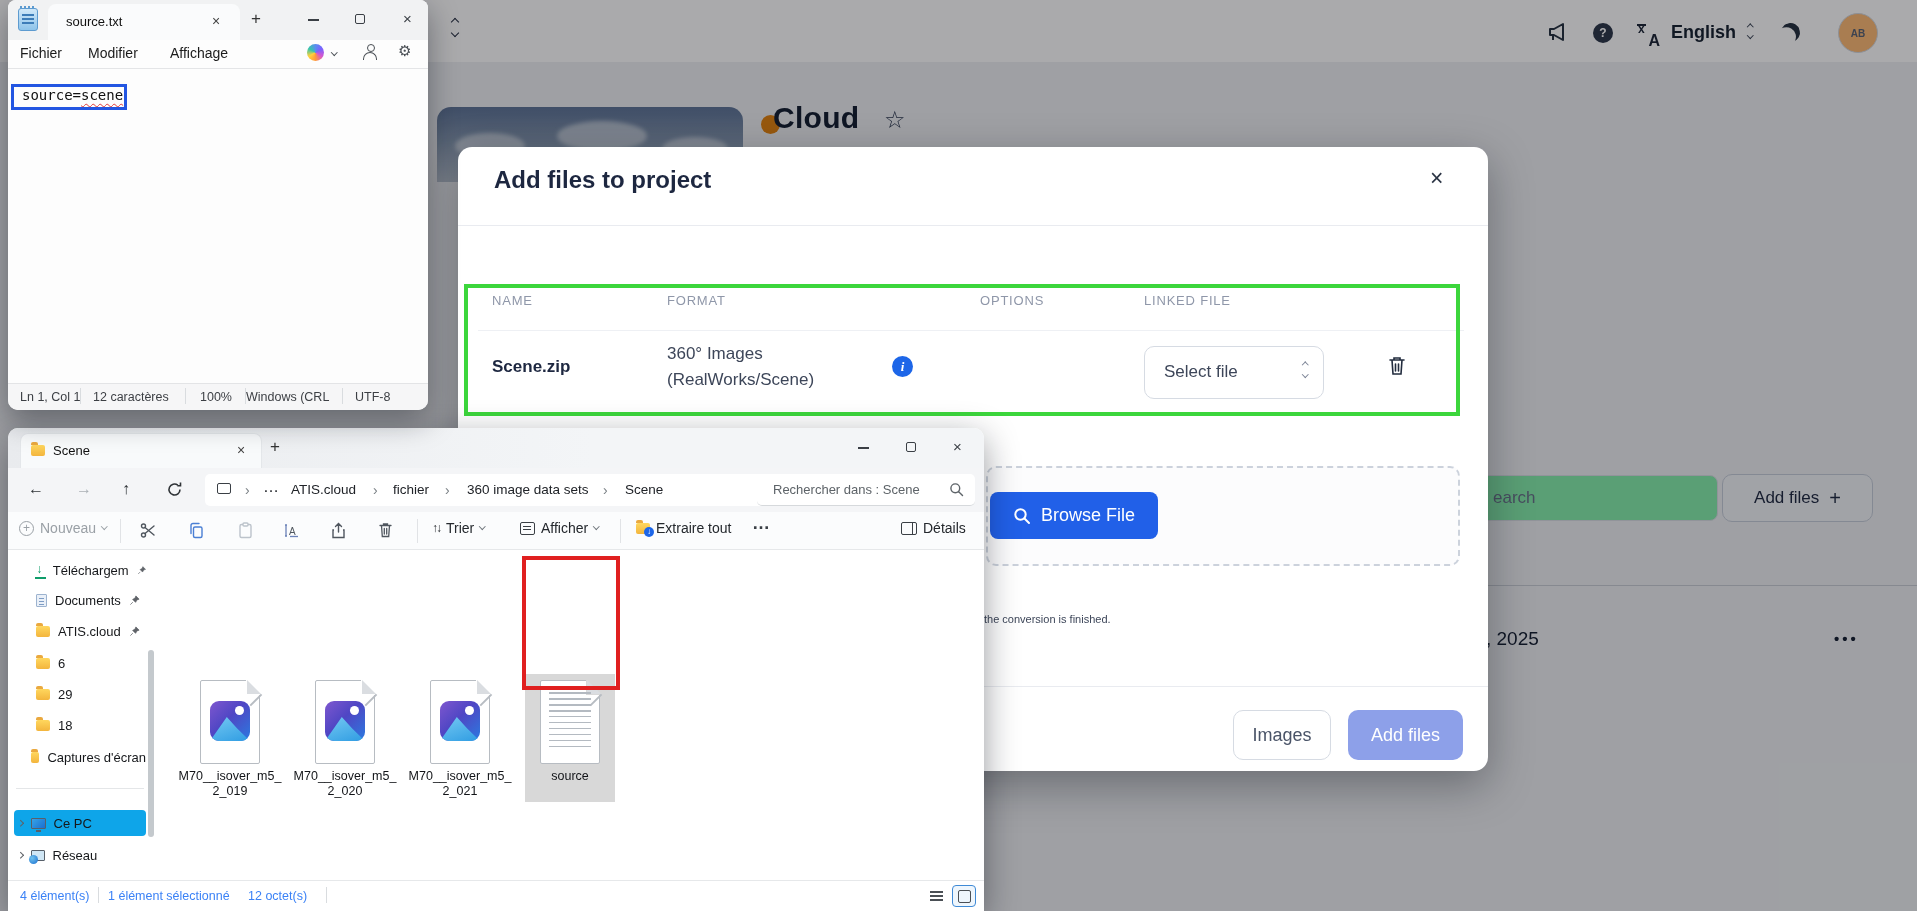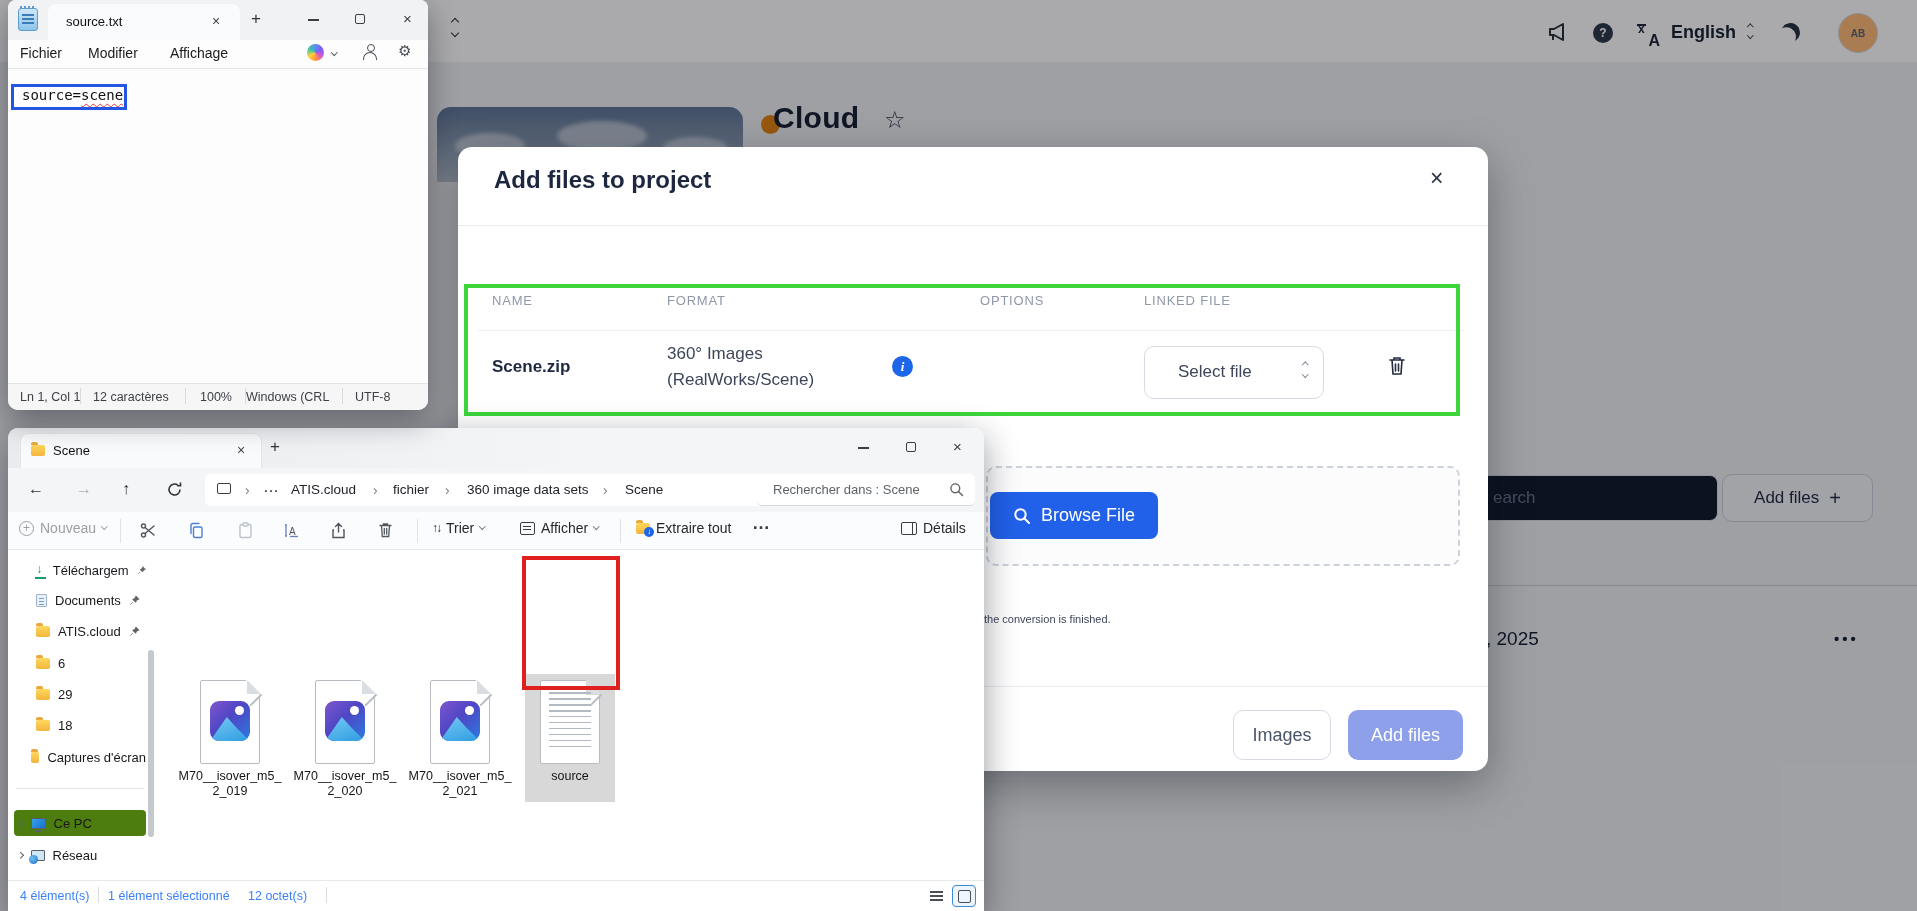--- a/index.html
+++ b/index.html
@@ -23,21 +23,21 @@
   .avatar { width:40px; height:40px; border-radius:50%; background:#fdba74; border:1px solid #d3d8df; color:#55607080; display:flex; align-items:center; justify-content:center; font-size:10px; font-weight:bold; color:#596273; }
   .tr-icon { position:relative; width:24px; height:24px; color:#1a2435; }
   .tr-icon .x { position:absolute; left:1px; top:-2px; font-size:12px; font-weight:bold; }
   .tr-icon .bar { position:absolute; left:0; top:0; width:9px; height:2px; background:#1a2435; }
   .tr-icon .a { position:absolute; right:1px; bottom:-2px; font-size:16px; font-weight:bold; }
   .banner { position:absolute; left:437px; top:107px; width:306px; height:75px; border-radius:14px 14px 0 0; background:linear-gradient(180deg,#5d7396 0%,#8295ad 45%,#b9c3cf 100%); }
   .banner .cloudblob { position:absolute; border-radius:50%; background:rgba(235,238,242,.55); filter:blur(2px); }
   .bg-title { position:absolute; left:773px; top:101px; font-size:30px; font-weight:bold; color:#131d30; letter-spacing:.3px; }
   .bg-star { position:absolute; left:884px; top:106px; font-size:24px; color:#2c3850; }
   .orange-dot { position:absolute; left:761px; top:115px; width:19px; height:19px; border-radius:50%; background:#e2820f; }
-  .bg-search { position:absolute; left:1440px; top:475px; width:278px; height:46px; background:#0f172a; border:1px solid #d9dde4; border-radius:8px; }
+  .bg-search { position:absolute; left:1440px; top:475px; width:278px; height:46px; background:#86efac; border:1px solid #d9dde4; border-radius:8px; }
   .bg-search .ph { position:absolute; left:52px; top:12px; font-size:17px; color:#69738a; }
   .bg-addfiles { position:absolute; left:1722px; top:474px; width:151px; height:48px; border:1px solid #c6cdd9; border-radius:10px; background:#f2f4f7; color:#1d2840; font-size:17px; display:flex; align-items:center; justify-content:center; gap:10px; }
   .bg-divider { position:absolute; left:1400px; top:585px; width:517px; height:1px; background:#c9cdd4; }
   .bg-rowdate { position:absolute; left:1486px; top:628px; font-size:19px; color:#131d30; }
   .bg-dots { position:absolute; left:1834px; top:630px; font-size:15px; letter-spacing:3px; color:#131d30; font-weight:bold; }
   .dim { position:absolute; inset:0; background:rgba(8,10,14,.345); z-index:2; }
 
   
   svg.ic { display:block; }
 
@@ -45,21 +45,21 @@
   .modal { position:absolute; left:458px; top:147px; width:1030px; height:624px; background:#fff; border-radius:14px; box-shadow:0 14px 44px rgba(10,14,24,.35); z-index:10; }
   .modal .title { position:absolute; left:36px; top:19px; font-size:24px; font-weight:bold; color:#1d2740; }
   .modal .close { position:absolute; left:972px; top:18px; font-size:23px; color:#2b3444; cursor:pointer; }
   .modal .hr1 { position:absolute; left:0; top:78px; width:1030px; height:1px; background:#e9ebf0; }
   .thead { position:absolute; top:146px; font-size:13px; letter-spacing:.8px; color:#8f97a9; }
   .thr { position:absolute; left:20px; top:183px; width:986px; height:1px; background:#eef0f4; }
   .cell-name { position:absolute; left:34px; top:210px; font-size:17px; font-weight:bold; color:#1d2740; }
   .cell-fmt { position:absolute; left:209px; top:194px; font-size:17px; color:#3d4659; line-height:26px; }
   .info-i { position:absolute; left:434px; top:209px; width:21px; height:21px; border-radius:50%; background:#1d66e8; color:#fff; font-family:"Liberation Serif",serif; font-style:italic; font-weight:bold; font-size:13px; display:flex; align-items:center; justify-content:center; }
   .select-box { position:absolute; left:686px; top:199px; width:180px; height:53px; border:1px solid #d6dbe3; border-radius:10px; background:#fff; }
-  .select-box .lbl { position:absolute; left:19px; top:15px; font-size:17px; color:#3d4659;margin-left:14px; }
+  .select-box .lbl { position:absolute; left:19px; top:15px; font-size:17px; color:#3d4659; }
   .select-box .stp { position:absolute; right:16px; top:16px; color:#7c8496; display:flex; flex-direction:column; gap:4px; }
   .dropzone { position:absolute; left:528px; top:319px; width:474px; height:100px; border:2px dashed #ccd2dc; border-radius:10px; background:#fcfcfd; }
   .browse-btn { position:absolute; left:532px; top:345px; width:168px; height:47px; background:#2160e8; border-radius:8px; color:#fff; font-size:18px; display:flex; align-items:center; justify-content:center; gap:10px; }
   .note { position:absolute; left:526px; top:466px; font-size:11px; color:#3d4659; }
   .modal .hr2 { position:absolute; left:0; top:539px; width:1030px; height:1px; background:#e9ebf0; }
   .btn-cancel { position:absolute; left:775px; top:563px; width:98px; height:50px; border:1px solid #d6dbe3; border-radius:10px; background:#fff; color:#4a5468; font-size:18px; display:flex; align-items:center; justify-content:center; }
   .btn-add { position:absolute; left:890px; top:563px; width:115px; height:50px; border-radius:10px; background:#8da0e9; color:#fff; font-size:18px; display:flex; align-items:center; justify-content:center; }
 
   
   .explorer { position:absolute; left:8px; top:428px; width:976px; height:483px; background:#fff; border-radius:10px 10px 0 0; box-shadow:0 10px 34px rgba(10,14,24,.42); z-index:20; font-size:13px; color:#1c1c1c; }
@@ -90,21 +90,21 @@
   .extract-badge { position:absolute; right:-4px; bottom:-3px; width:10px; height:10px; border-radius:50%; background:#1d66e8; color:#fff; font-size:8px; line-height:10px; text-align:center; }
   .afficher-ic { width:15px; height:13px; border:1.4px solid #3a3f45; border-radius:2px; position:relative; }
   .afficher-ic::before { content:""; position:absolute; left:2px; top:3px; width:8px; height:1.4px; background:#3a3f45; box-shadow:0 3px 0 #3a3f45; }
   .details-ic { width:16px; height:13px; border:1.4px solid #3a3f45; border-radius:2px; position:relative; }
   .details-ic::before { content:""; position:absolute; right:3px; top:0; width:1.4px; height:100%; background:#3a3f45; }
   .sorttxt { font-size:12px; letter-spacing:-2px; color:#24282d; }
 
   .ex-body { position:absolute; left:0; top:122px; width:976px; height:330px; background:#fff; }
   .sb-item { position:absolute; left:6px; width:132px; height:26px; display:flex; align-items:center; gap:8px; border-radius:4px; overflow:hidden; white-space:nowrap; }
   .sb-item .lbl { font-size:13px; color:#16181b; }
-  .sb-item.sel { background:#4d7c0f; }
+  .sb-item.sel { background:#0ea5e9; }
   .dl-ic { position:relative; width:13px; height:13px; color:#0f9d6a; font-weight:bold; font-size:12px; line-height:11px; text-align:center; }
   .dl-ic::after { content:""; position:absolute; left:1px; bottom:-2px; width:11px; height:2px; background:#0f9d6a; }
   .doc-ic { width:11px; height:13px; background:#eaf0f8; border:1px solid #9db3cf; border-radius:1px; position:relative; }
   .doc-ic::before { content:""; position:absolute; left:2px; top:3px; width:5px; height:1.3px; background:#7d9cc4; box-shadow:0 3px 0 #7d9cc4, 0 6px 0 #7d9cc4; }
   .pc-ic { position:relative; width:15px; height:11px; border:1.3px solid #57606a; border-radius:1px; background:linear-gradient(135deg,#35a3e8,#1b6fd0); }
   .pc-ic::after { content:""; position:absolute; left:4px; bottom:-4px; width:5px; height:2px; background:#57606a; }
   .net-ic { position:relative; width:14px; height:11px; border:1.3px solid #57606a; border-radius:1px; background:#cfe6f5; }
   .net-ic::before { content:""; position:absolute; left:-3px; bottom:-4px; width:9px; height:9px; border-radius:50%; background:radial-gradient(circle at 35% 35%, #6fc2ee, #1b6fd0); }
   .sb-divider { position:absolute; left:8px; width:128px; height:1px; background:#e4e6e8; }
   .sb-scroll { position:absolute; left:140px; top:100px; width:6px; height:187px; background:#c4c9cd; border-radius:3px; }

